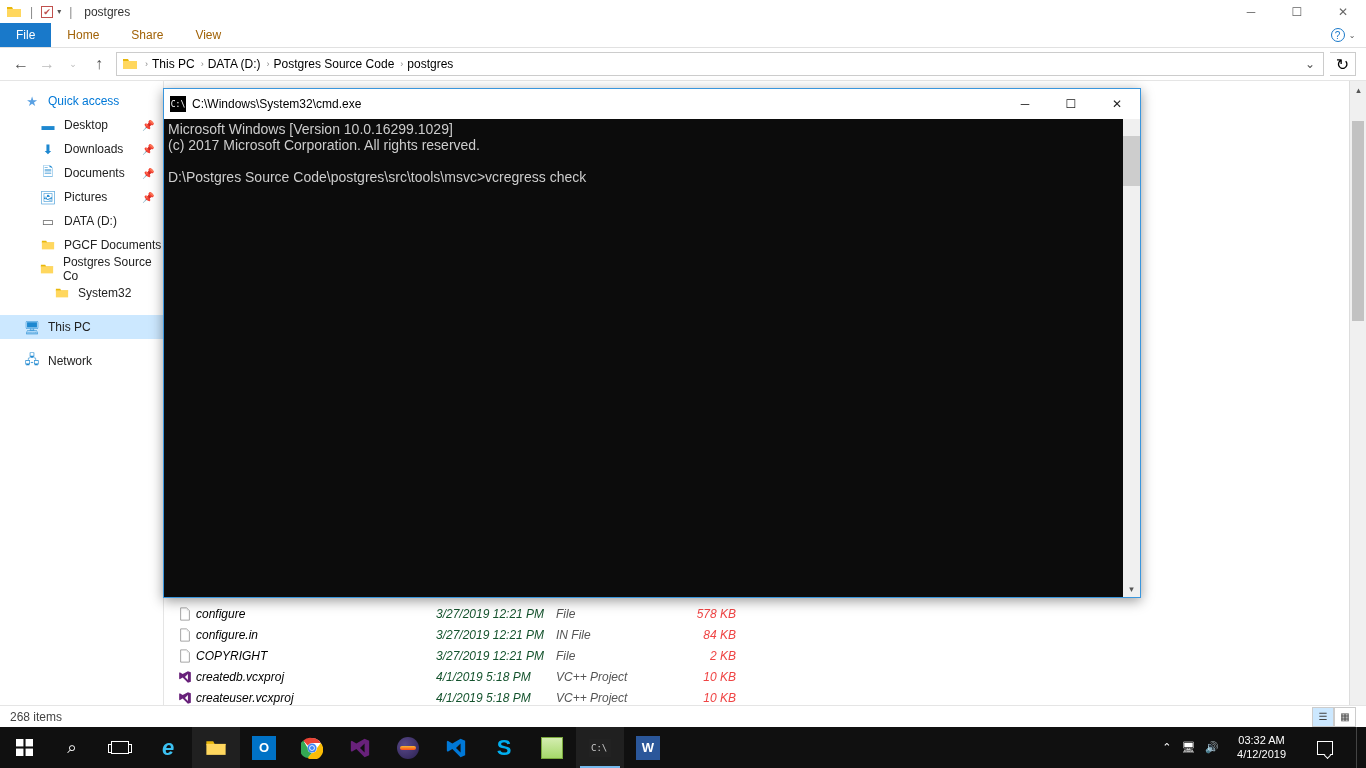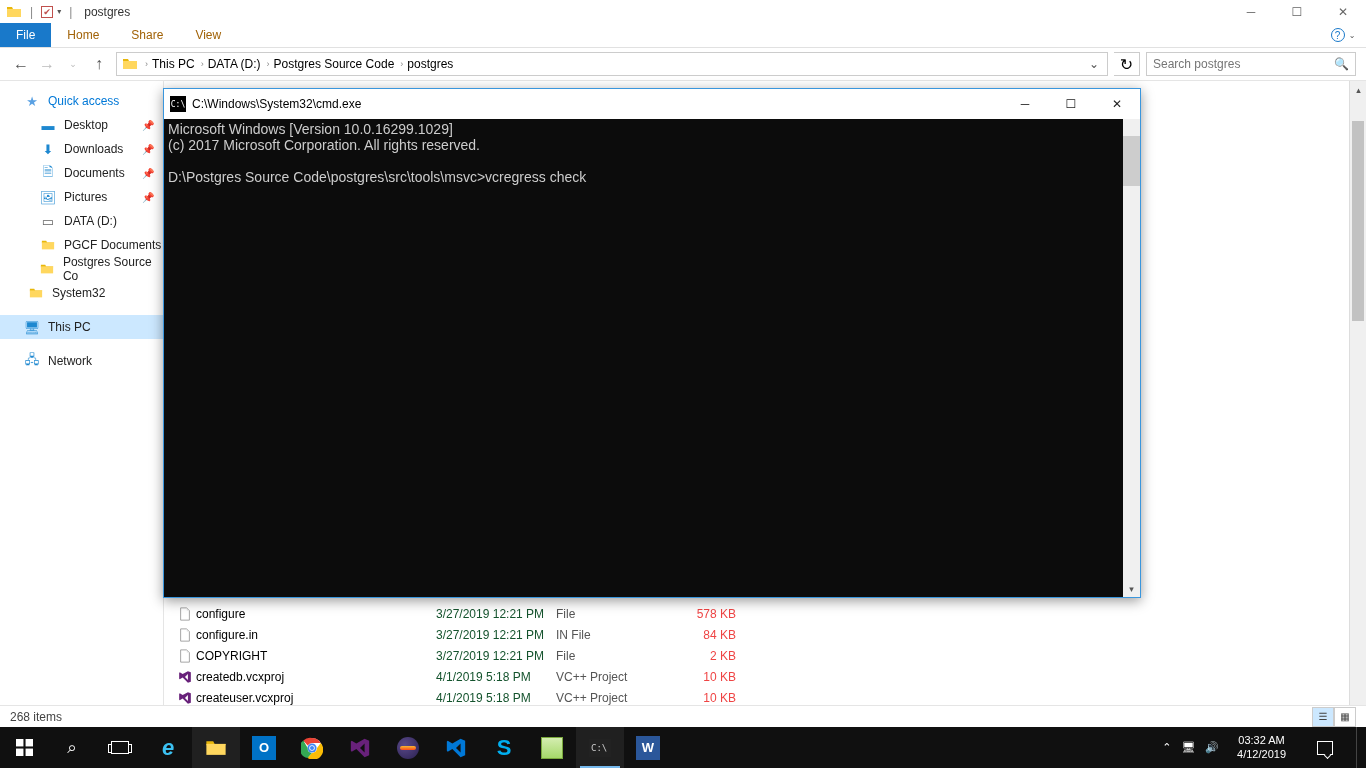--- a/index.html
+++ b/index.html
@@ -43,21 +43,21 @@
 .sidebar .item.selected { background:#cce8ff; }
 .sidebar .item .pin { position:absolute; right:8px; color:#777; font-size:10px; }
 .sidebar .item .ico { width:16px; height:16px; display:flex; align-items:center; justify-content:center; font-size:13px;}
 .sidebar .spacer { height:10px; }
 .sidebar .qa { color:#0078d7; font-weight:400; }
 .sidebar .qa .ico { color:#5aa1e3; }
 
 .filepane { flex:1; position:relative; background:#fff; }
 .filepane-inner { position:absolute; left:10px; right:0; top:522px; bottom:0; overflow:hidden; }
 .filegrid { width:100%; font-size:12px; }
-.filegrid .row { display:flex; height:21px; align-items:center; cursor:pointer; }
+.filegrid .row { display:flex; height:21px; align-items:center; cursor:pointer;font-style:italic; }
 .filegrid .c-icon { width:22px; display:flex; justify-content:center;}
 .filegrid .c-name { width:240px; }
 .filegrid .c-date { width:120px; color:#14532d; }
 .filegrid .c-type { width:120px; color:#555; }
 .filegrid .c-size { width:60px; color:#ef4444; text-align:right; }
 
 .file-scroll { position:absolute; right:0; top:0; bottom:0; width:17px; background:#f0f0f0; border-left:1px solid #ddd;}
 .file-scroll .thumb { position:absolute; top:40px; left:2px; right:2px; height:200px; background:#c2c2c2; }
 .file-scroll .ar { width:17px; height:17px; display:flex; align-items:center; justify-content:center; color:#555; font-size:9px;}
 .file-scroll .ar.dn { position:absolute; bottom:0; }
@@ -154,24 +154,20 @@
     <span class="crumb">
         <span>Postgres Source Code</span>
         <span class="chev">›</span>
       </span>
     <span class="crumb">
         <span>postgres</span>
       </span>
     <span class="dd">⌄</span>
   </div>
   <div class="refresh">↻</div>
-  <div class="searchbox">
-    <input placeholder="Search postgres" style="">
-    <span class="sicon">🔍</span>
-  </div>
 </div>
 
 <div class="content">
   <div class="sidebar">
     <div class="item qa">
       <span class="ico">★</span>
       <span>Quick access</span>
     </div>
     <div class="item" style="padding-left:40px">
         <span class="ico" style="color:#1e88d0;">▬</span>
@@ -208,21 +204,21 @@
       </div>
     <div class="item" style="padding-left:40px">
         <span class="ico">
       <svg width="14" height="14" viewBox="0 0 16 16">
             <path class="fld-tab" d="M1 3h5l1 2h8v1H1z"></path>
             <path class="fld" d="M1 5h14v8H1z"></path>
           </svg>
         </span>
         <span>Postgres Source Co</span>
       </div>
-    <div class="item" style="padding-left:28px">
+    <div class="item" style="padding-left:54px">
         <span class="ico">
       <svg width="14" height="14" viewBox="0 0 16 16">
             <path class="fld-tab" d="M1 3h5l1 2h8v1H1z"></path>
             <path class="fld" d="M1 5h14v8H1z"></path>
           </svg>
         </span>
         <span>System32</span>
       </div>
     <div class="spacer"></div>
     <div class="item selected">

